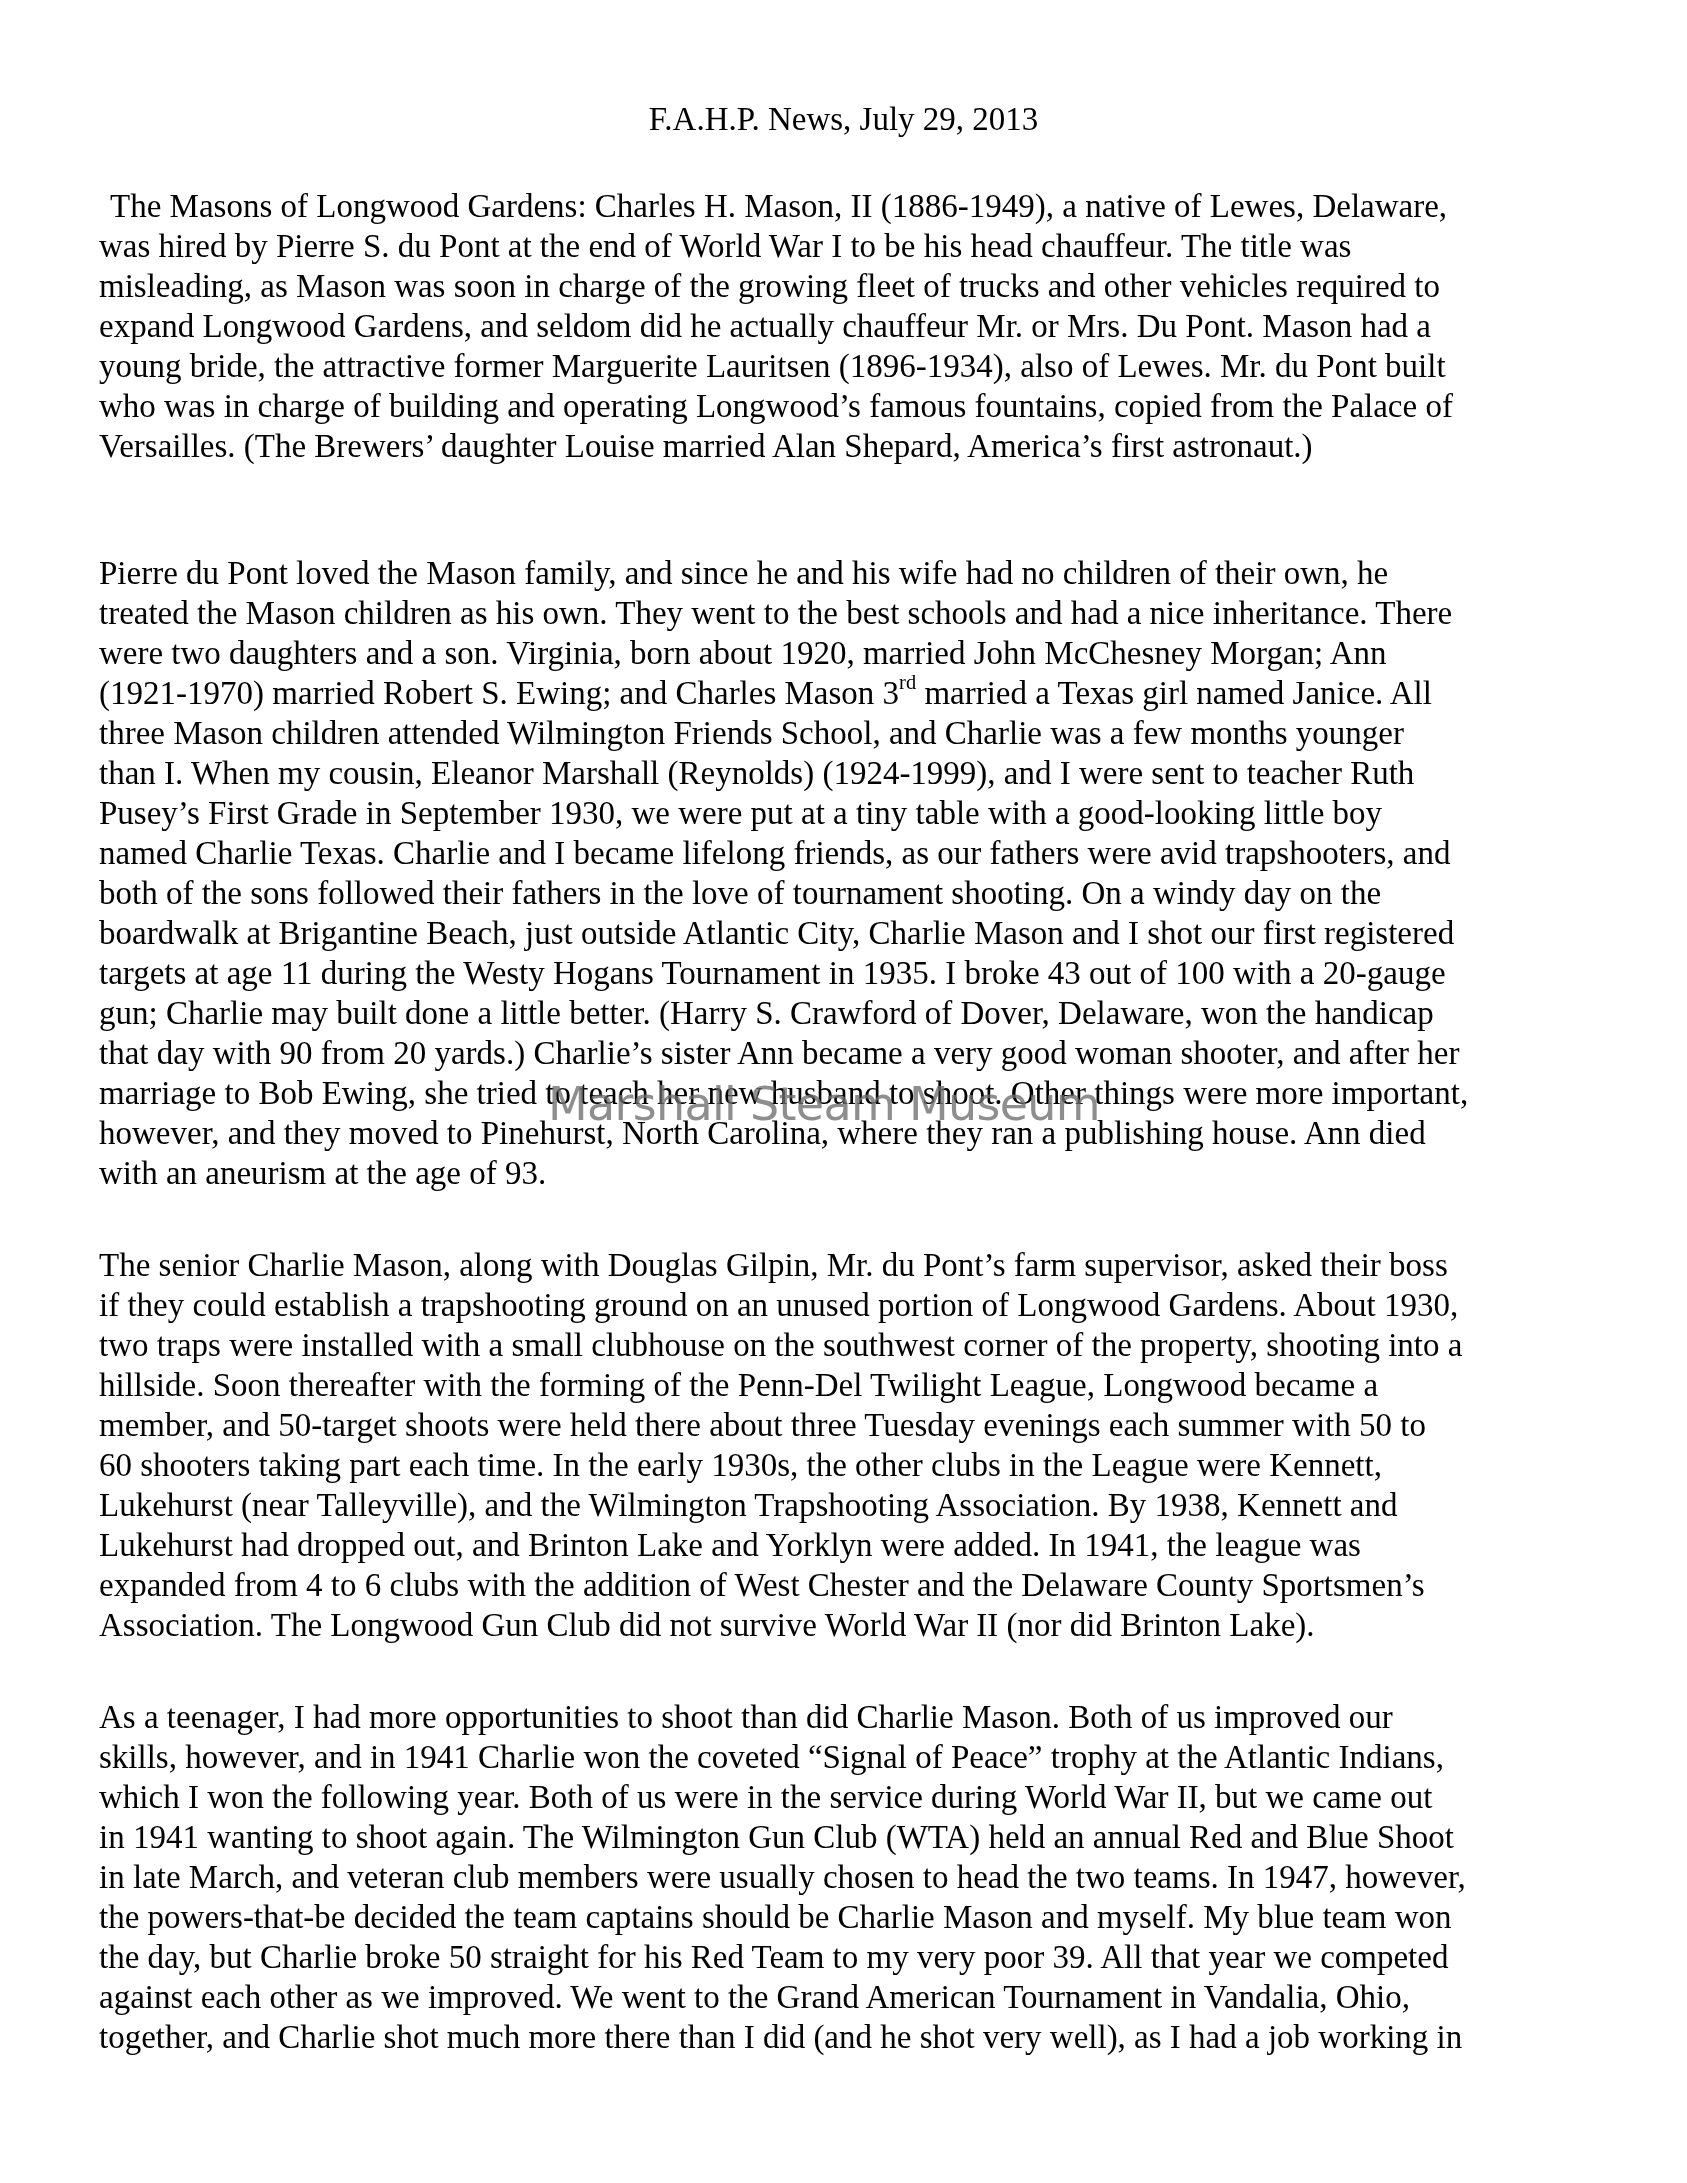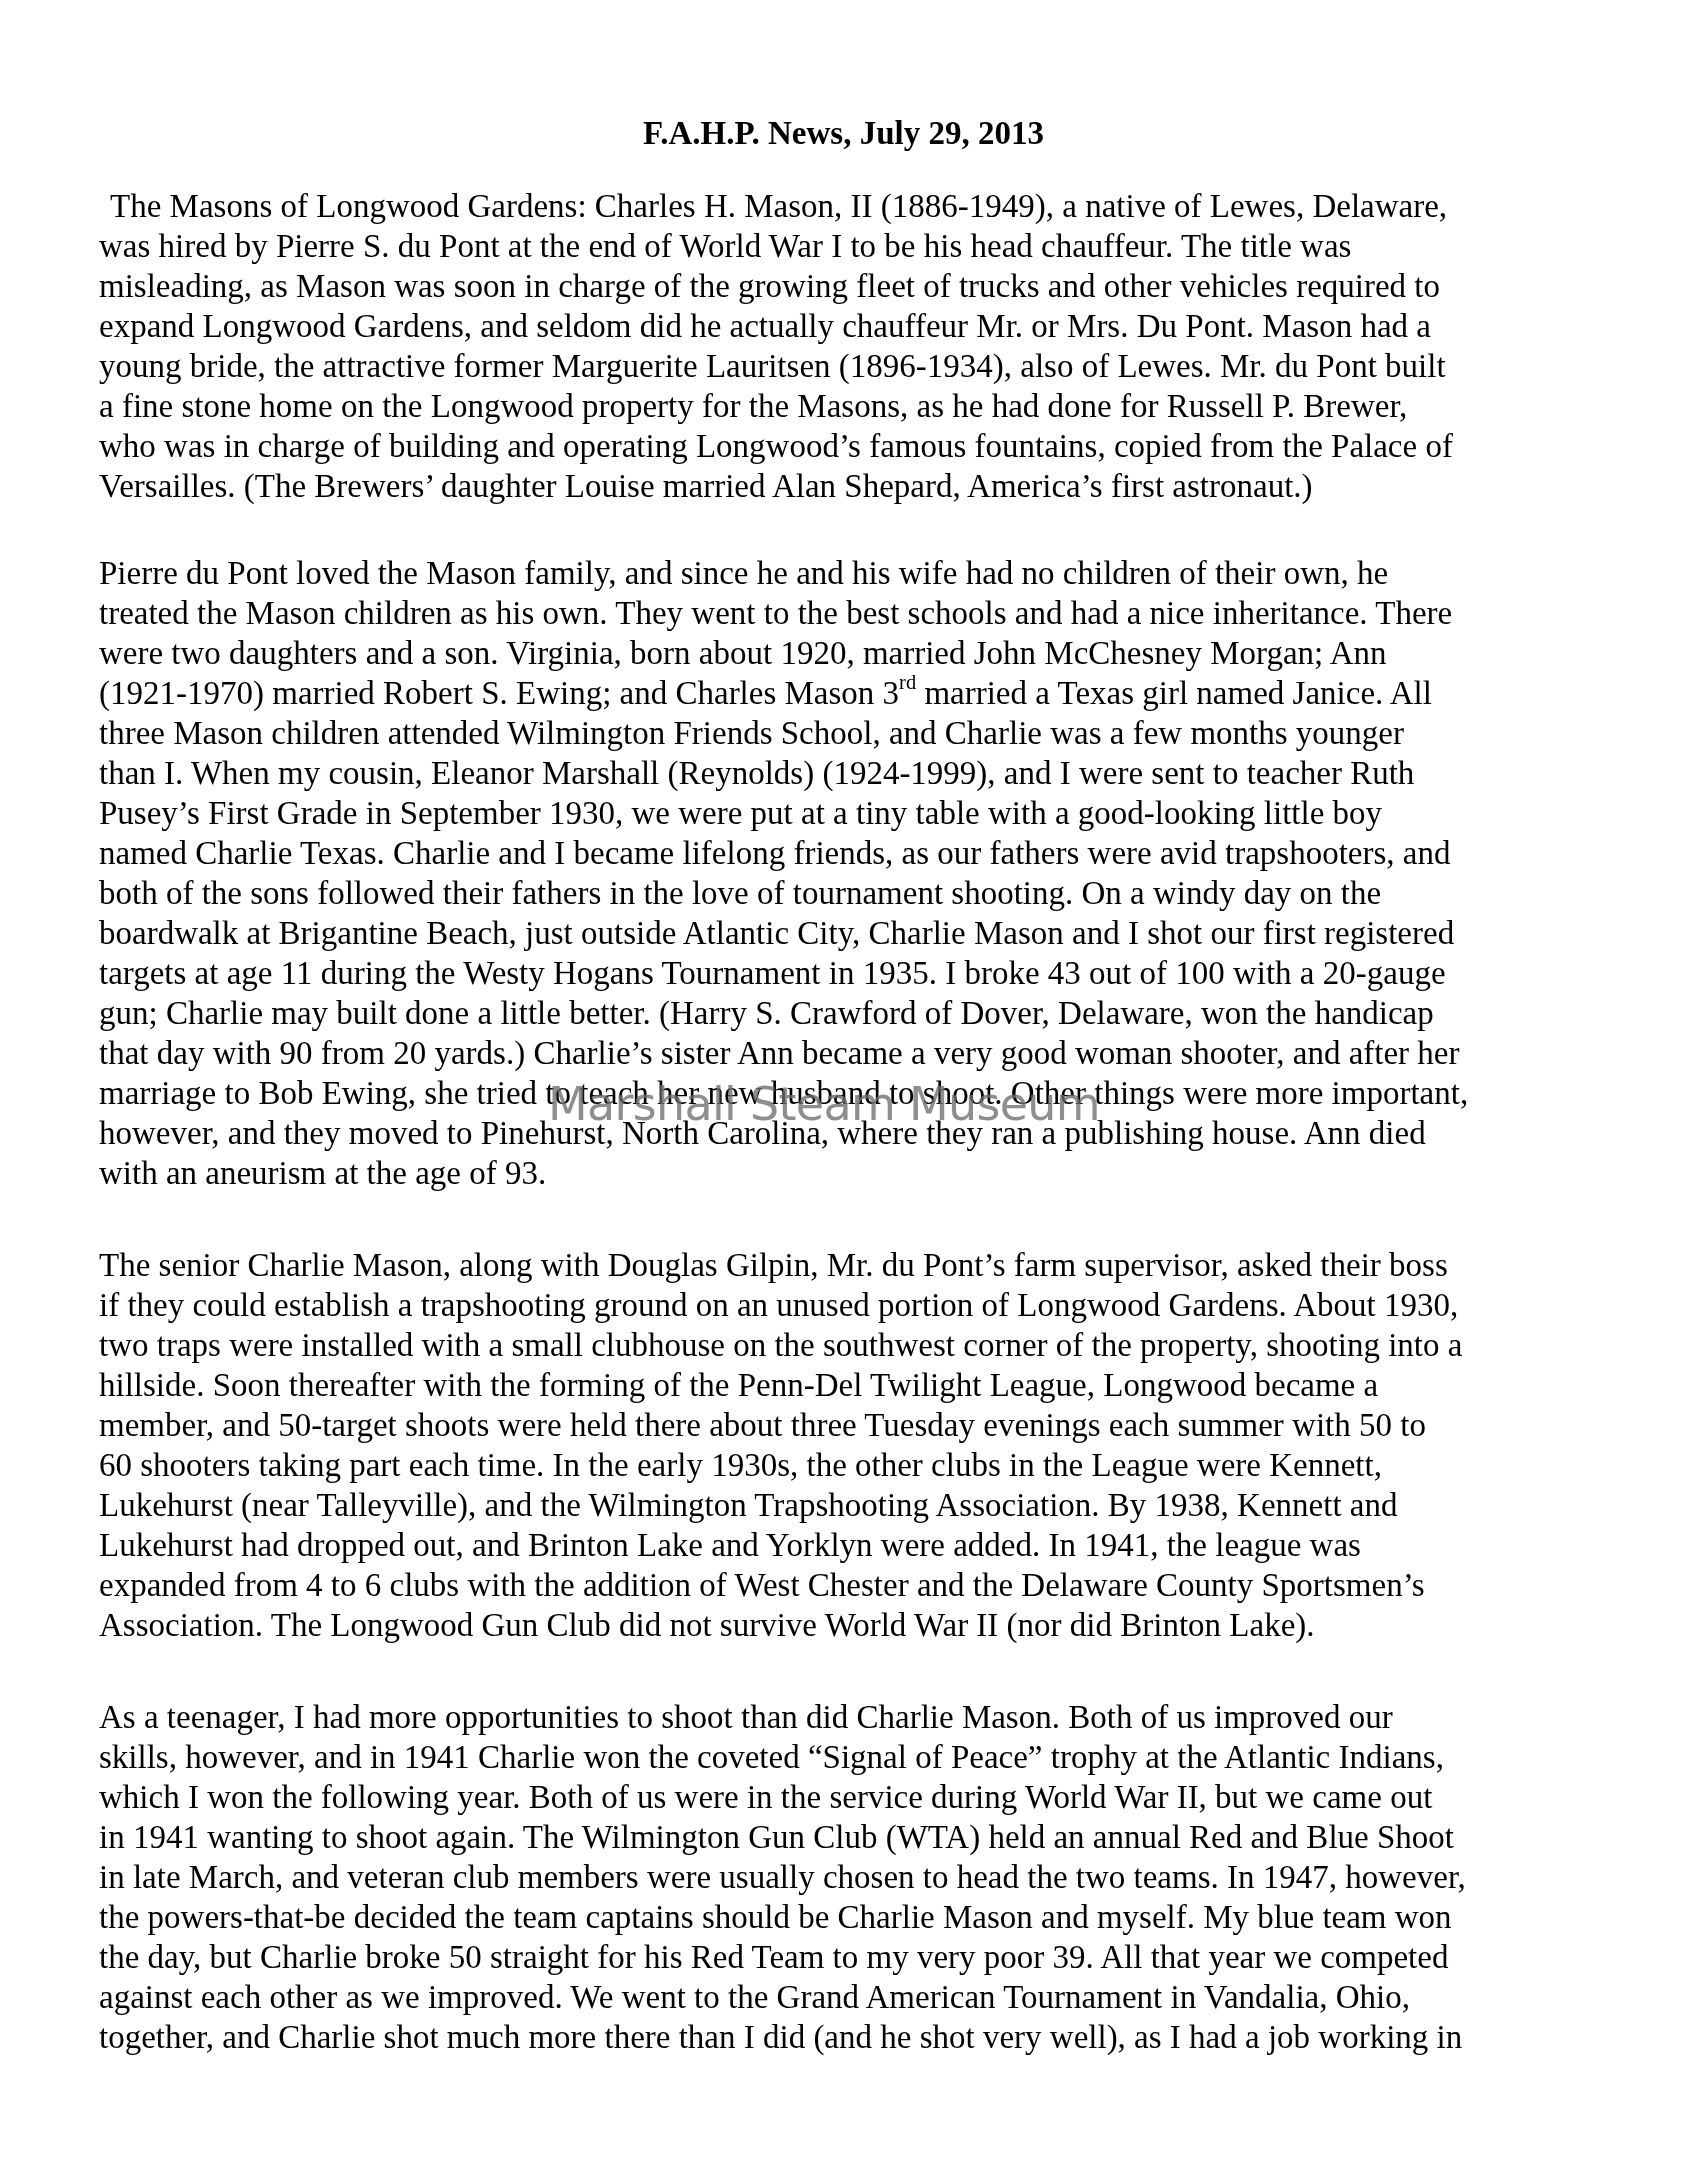--- a/index.html
+++ b/index.html
@@ -4,23 +4,22 @@
 <style>
   html, body { margin: 0; padding: 0; background: #ffffff; }
   body { width: 1687px; height: 2183px; position: relative; overflow: hidden; }
   .page {
     position: absolute; left: 0; top: 0; width: 1687px; height: 2183px;
     background: #ffffff; color: #000000;
     font-family: "Liberation Serif", "DejaVu Serif", serif;
   }
   .title {
     position: absolute; left: 0; width: 1687px; top: 100px;
-    text-align: center; font-weight: bold; font-size: 33px; line-height: 39px;
+    text-align: center; font-weight: normal; font-size: 33px; line-height: 39px;
     white-space: nowrap;
-    margin-top: 14px;
   }
   .para { position: absolute; left: 99px; width: 1490px; }
   .line {
     display: block; height: 40px; line-height: 40px;
     font-size: 33px; white-space: nowrap;
   }
   .bold { font-weight: normal; margin-left: 11px; }
   sup { font-size: 0.62em; line-height: 0; vertical-align: 0.72em; }
   #p1 { top: 186px; }
   #p2 { top: 553px; }
@@ -39,21 +38,20 @@
 <div class="page">
 
   <div class="title">F.A.H.P. News, July 29, 2013</div>
 
   <div class="para" id="p1">
     <span class="line"><span class="bold">The Masons of Longwood Gardens:</span><span> Charles H. Mason, II (1886-1949), a native of Lewes, Delaware,</span></span>
     <span class="line">was hired by Pierre S. du Pont at the end of World War I to be his head chauffeur. The title was</span>
     <span class="line">misleading, as Mason was soon in charge of the growing fleet of trucks and other vehicles required to</span>
     <span class="line">expand Longwood Gardens, and seldom did he actually chauffeur Mr. or Mrs. Du Pont. Mason had a</span>
     <span class="line">young bride, the attractive former Marguerite Lauritsen (1896-1934), also of Lewes. Mr. du Pont built</span>
-    <span class="line">a fine stone home on the Longwood property for the Masons, as he had done for Russell P. Brewer,</span>
     <span class="line">who was in charge of building and operating Longwood’s famous fountains, copied from the Palace of</span>
     <span class="line">Versailles. (The Brewers’ daughter Louise married Alan Shepard, America’s first astronaut.)</span>
   </div>
 
   <div class="para" id="p2">
     <span class="line">Pierre du Pont loved the Mason family, and since he and his wife had no children of their own, he</span>
     <span class="line">treated the Mason children as his own. They went to the best schools and had a nice inheritance. There</span>
     <span class="line">were two daughters and a son. Virginia, born about 1920, married John McChesney Morgan; Ann</span>
     <span class="line"><span>(1921-1970) married Robert S. Ewing; and Charles Mason 3</span><sup>rd</sup><span> married a Texas girl named Janice. All</span></span>
     <span class="line">three Mason children attended Wilmington Friends School, and Charlie was a few months younger</span>

